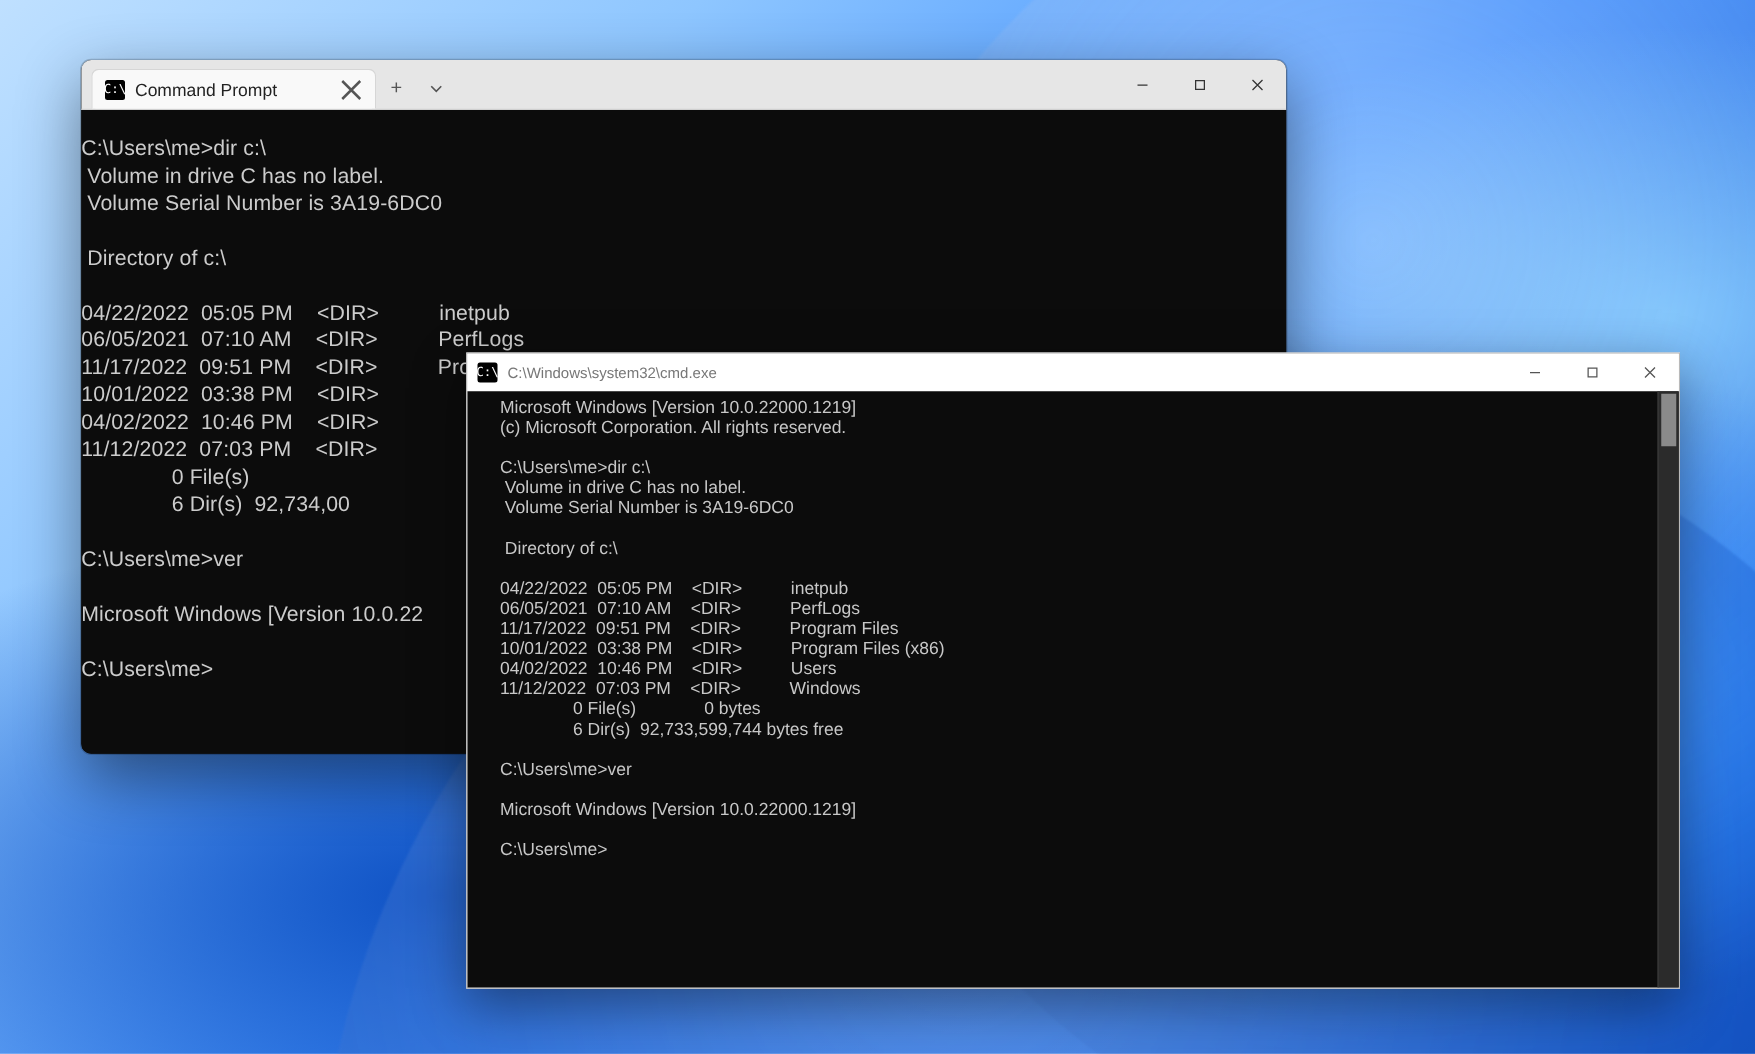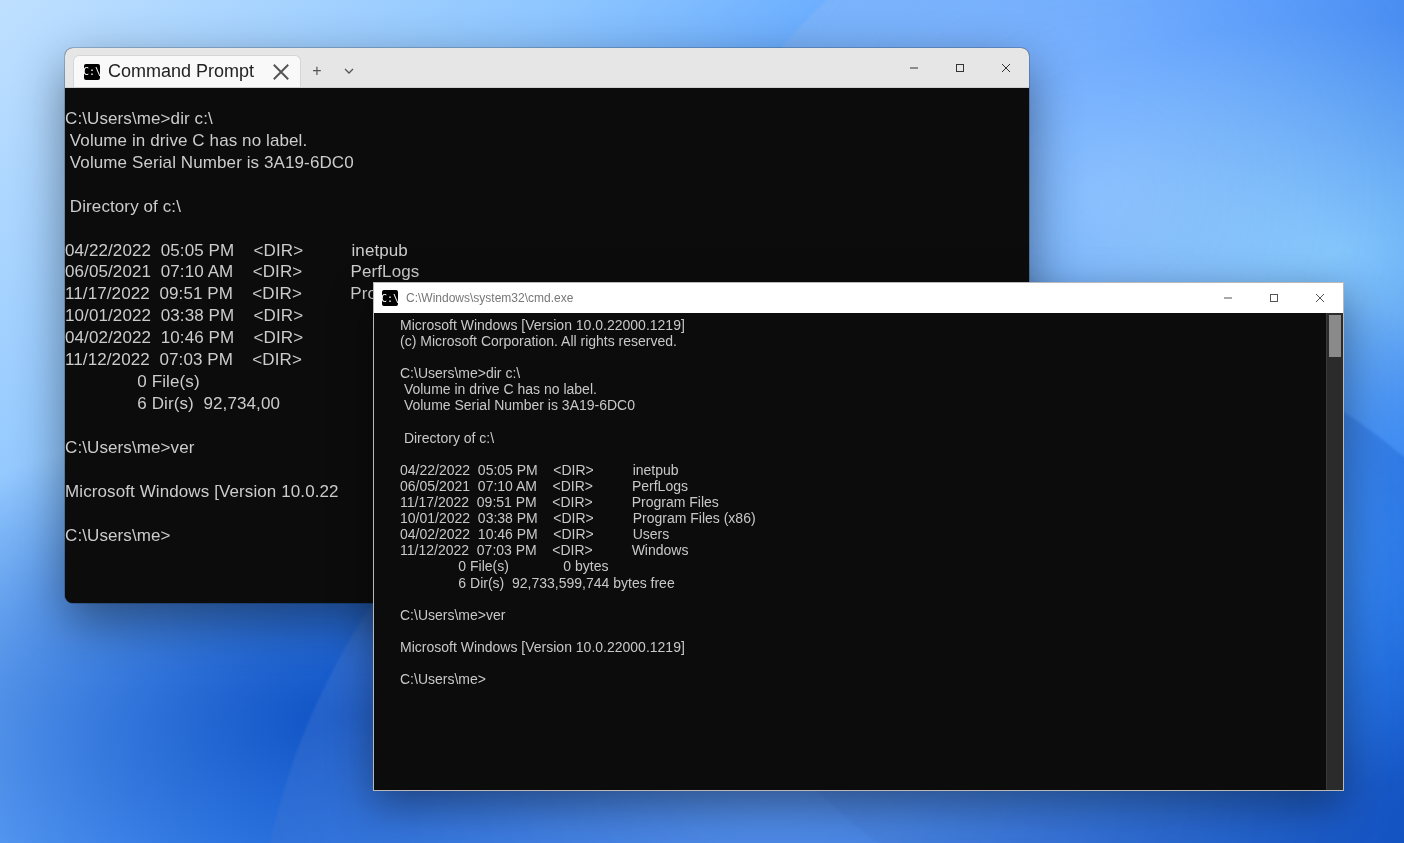--- a/index.html
+++ b/index.html
@@ -39,21 +39,21 @@
   .tab-strip { display:flex; align-items:flex-end; padding-left:8px; gap:0; flex:0 0 auto; }
   .tab {
     height: 32px; margin-top:8px; background:#f9f9f9; border-radius:6px 6px 0 0;
     display:flex; align-items:center; gap:8px; padding:0 10px 0 10px;
     border:1px solid #d6d6d6; border-bottom:none; min-width:228px; position:relative;
   }
   .tab .cmd-icon {
     width:16px; height:16px; background:#000; border-radius:2px; position:relative;
     display:flex; align-items:center; justify-content:center; color:#fff; font-size:10px; font-family:Consolas,monospace;
   }
-  .tab .title { font-size:18px; color:#222; flex:1; white-space:nowrap; overflow:hidden; text-overflow:ellipsis;}
+  .tab .title { font-size:14px; color:#222; flex:1; white-space:nowrap; overflow:hidden; text-overflow:ellipsis;}
   .tab .close { width:18px; height:18px; display:flex; align-items:center; justify-content:center; color:#555; border-radius:3px; }
   .newtab, .tabmenu {
     width:32px; height:32px; margin-top:8px; display:flex; align-items:center; justify-content:center;
     color:#555; font-size:16px;
   }
   .tabmenu svg { width:10px; height:10px; }
   .spacer { flex:1; }
   .caption-btns { display:flex; }
   .caption-btns .btn { width:46px; height:40px; display:flex; align-items:center; justify-content:center; color:#333; }
   .caption-btns svg { width:10px; height:10px; }

